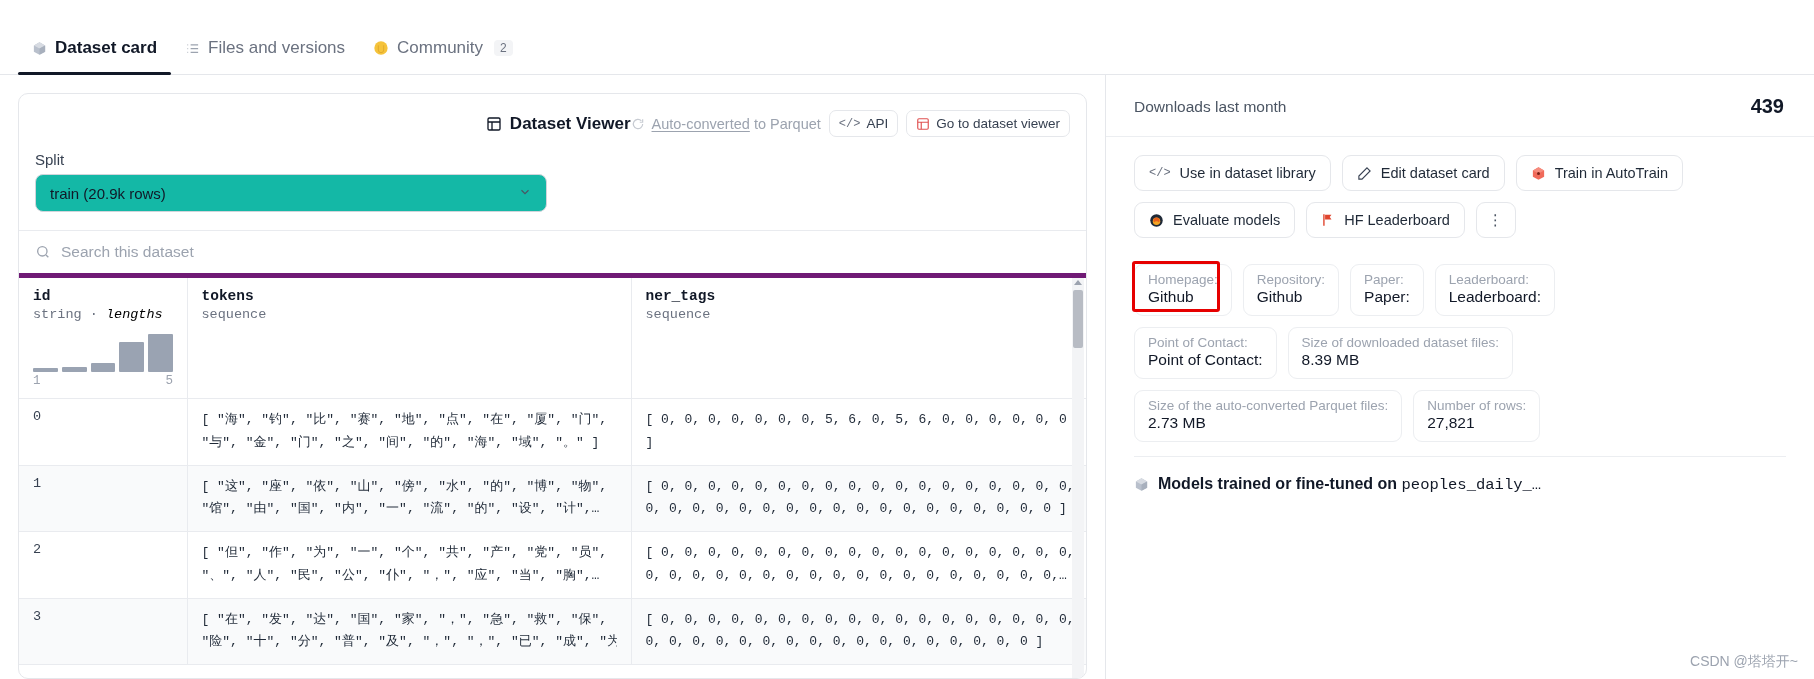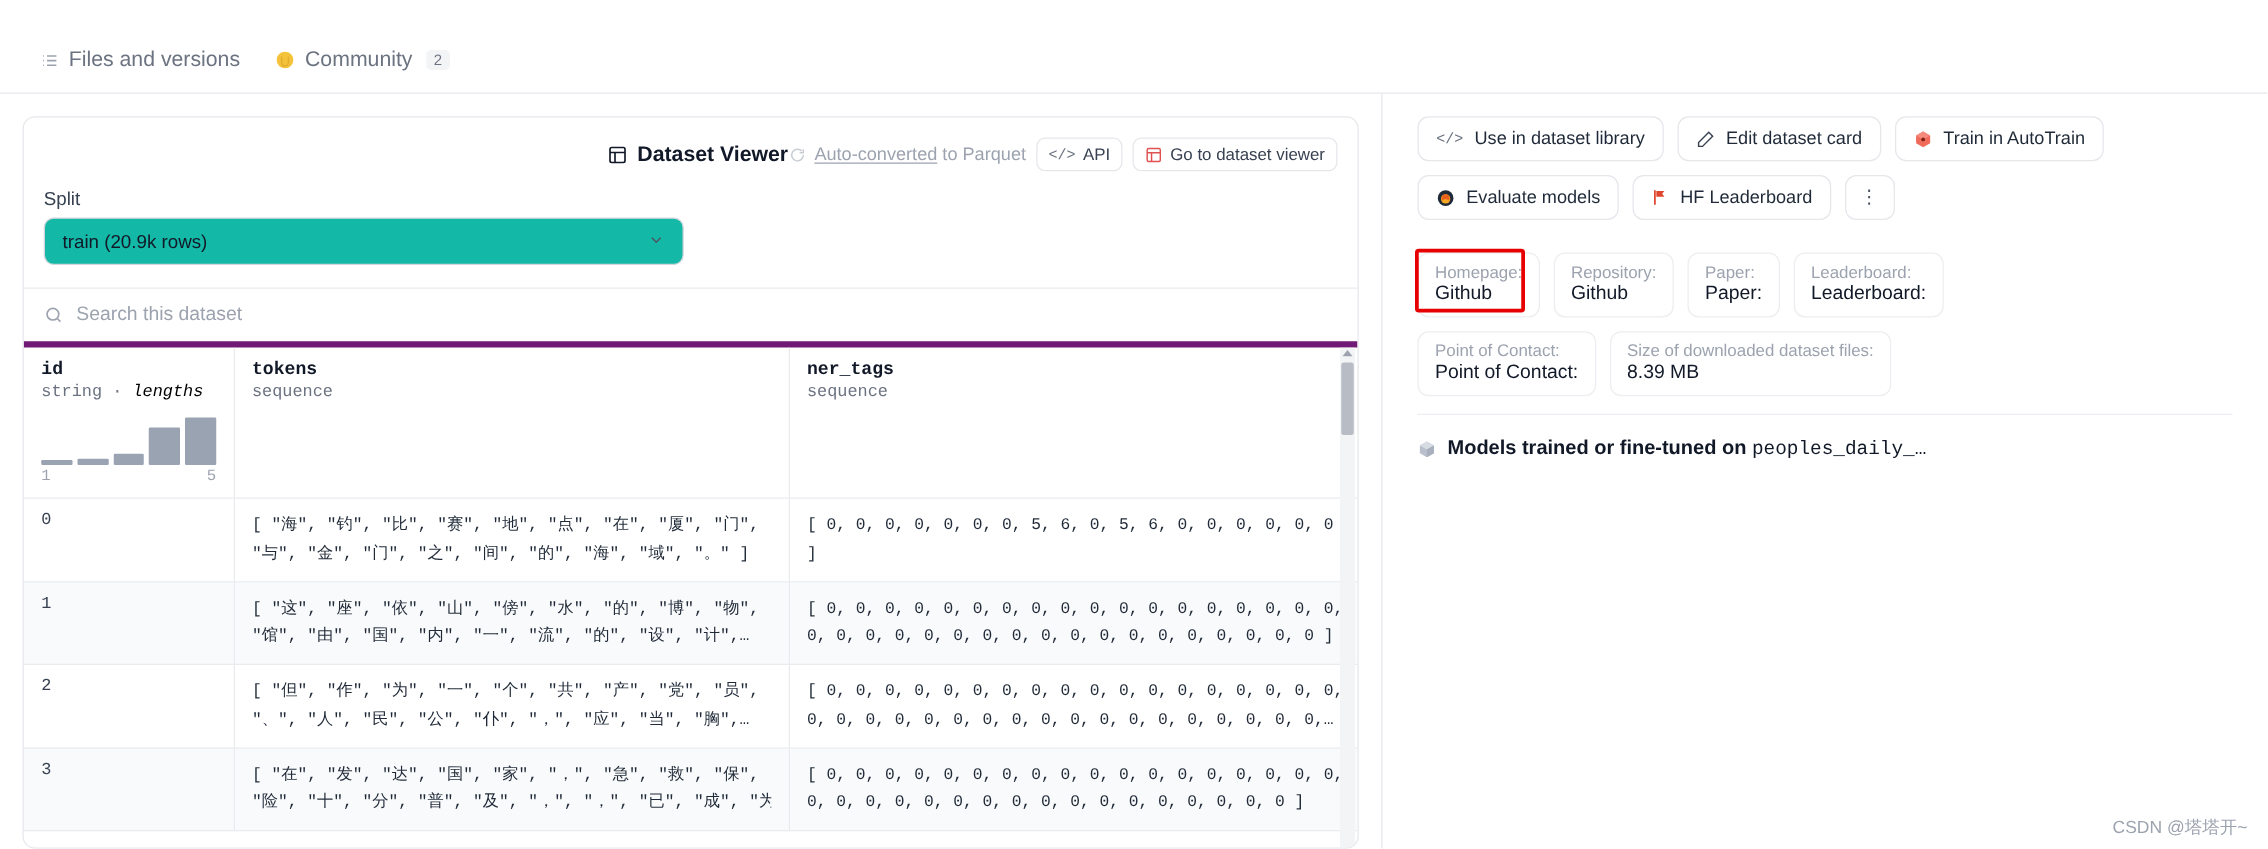--- a/index.html
+++ b/index.html
@@ -170,20 +170,30 @@
     position: absolute; right: 16px; bottom: 8px;
     font-size: 14px; color: #9ca3af;
   }
 </style>
 </head>
 <body>
 
 <div class="page">
 
   <div class="tabbar">
+    <div class="tab active">
+      <span class="ico">
+        <svg width="15" height="15" viewBox="0 0 24 24">
+            <path d="M12 2 21 7v10l-9 5-9-5V7z" fill="#b9c0cc"></path>
+            <path d="M12 2 21 7l-9 5-9-5z" fill="#d7dbe2"></path>
+            <path d="M12 12v10l9-5V7z" fill="#a8b0bd"></path>
+          </svg>
+      </span>
+      <span>Dataset card</span>
+    </div>
     <div class="tab">
       <span class="ico">
         <svg width="15" height="15" viewBox="0 0 24 24" fill="none" stroke="#9ca3af" stroke-width="2">
             <path d="M9 6h12M9 12h12M9 18h12M4 6h1M4 12h1M4 18h1"></path>
           </svg>
       </span>
       <span>Files and versions</span>
     </div>
     <div class="tab">
       <span class="ico">
@@ -347,20 +357,24 @@
             <div class="uparrow"></div>
             <div class="thumb"></div>
           </div>
         </div>
 
       </div>
     </div>
 
     <div class="right">
 
+      <div class="dl-row">
+        <span class="dl-label">Downloads last month</span>
+        <span class="dl-value">439</span>
+      </div>
 
       <div class="btn-grid">
         <div class="btn">
           <span class="mono-ico">&lt;/&gt;</span>
           <span>Use in dataset library</span>
         </div>
         <div class="btn">
           <span class="ico">
             <svg width="15" height="15" viewBox="0 0 24 24" fill="none" stroke="#374151" stroke-width="1.8">
                 <path d="M16 3l5 5L8 21H3v-5z"></path>
@@ -428,20 +442,30 @@
           <div class="meta-card">
             <div class="meta-k">Point of Contact:</div>
             <div class="meta-v">Point of Contact:</div>
           </div>
           <div class="meta-card">
             <div class="meta-k">Size of downloaded dataset files:</div>
             <div class="meta-v">8.39 MB</div>
           </div>
         </div>
 
+        <div class="meta-row">
+          <div class="meta-card">
+            <div class="meta-k">Size of the auto-converted Parquet files:</div>
+            <div class="meta-v">2.73 MB</div>
+          </div>
+          <div class="meta-card">
+            <div class="meta-k">Number of rows:</div>
+            <div class="meta-v">27,821</div>
+          </div>
+        </div>
       </div>
 
       <div class="models-row">
         <span class="ico">
           <svg width="15" height="15" viewBox="0 0 24 24">
               <path d="M12 2 21 7v10l-9 5-9-5V7z" fill="#b9c0cc"></path>
               <path d="M12 2 21 7l-9 5-9-5z" fill="#d7dbe2"></path>
               <path d="M12 12v10l9-5V7z" fill="#a8b0bd"></path>
             </svg>
         </span>

